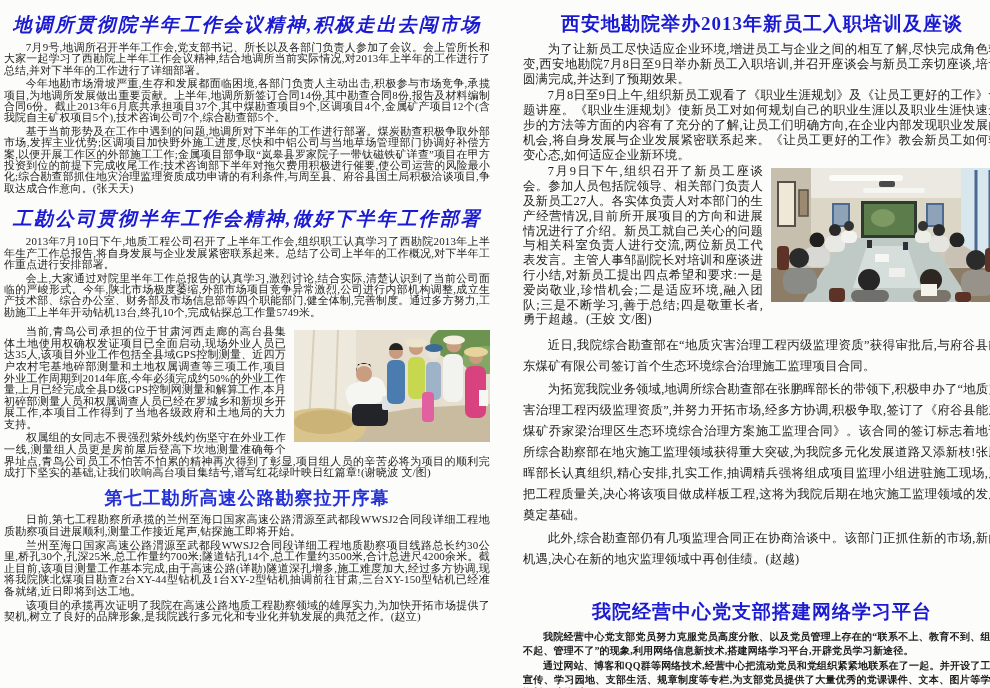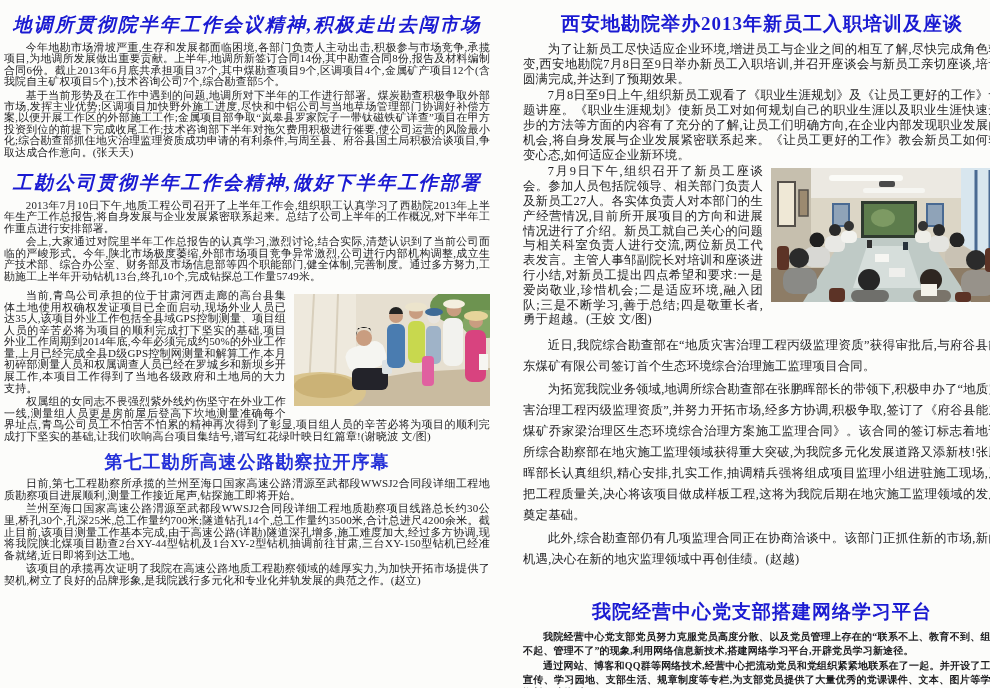--- a/index.html
+++ b/index.html
@@ -56,20 +56,21 @@
 </style>
 </head>
 <body>
 
 <div class="page">
 
   <div class="col col-left">
 
     <section class="article art-didiao">
       <h1 class="hl hl-kai">地调所贯彻院半年工作会议精神,积极走出去闯市场</h1>
+      <p>7月9号,地调所召开半年工作会,党支部书记、所长以及各部门负责人参加了会议。会上管所长和大家一起学习了西勘院上半年工作会议精神,结合地调所当前实际情况,对2013年上半年的工作进行了总结,并对下半年的工作进行了详细部署。</p>
       <p>今年地勘市场滑坡严重,生存和发展都面临困境,各部门负责人主动出击,积极参与市场竞争,承揽项目,为地调所发展做出重要贡献。上半年,地调所新签订合同14份,其中勘查合同8份,报告及材料编制合同6份。截止2013年6月底共承担项目37个,其中煤勘查项目9个,区调项目4个,金属矿产项目12个(含我院自主矿权项目5个),技术咨询公司7个,综合勘查部5个。</p>
       <p>基于当前形势及在工作中遇到的问题,地调所对下半年的工作进行部署。煤炭勘查积极争取外部市场,发挥主业优势;区调项目加快野外施工进度,尽快和中铝公司与当地草场管理部门协调好补偿方案,以便开展工作区的外部施工工作;金属项目部争取“岚皋县罗家院子一带钛磁铁矿详查”项目在甲方投资到位的前提下完成收尾工作;技术咨询部下半年对拖欠费用积极进行催要,使公司运营的风险最小化;综合勘查部抓住地灾治理监理资质成功申请的有利条件,与周至县、府谷县国土局积极洽谈项目,争取达成合作意向。(张天天)</p>
     </section>
 
     <section class="article art-gongkan">
       <h1 class="hl hl-kai">工勘公司贯彻半年工作会精神,做好下半年工作部署</h1>
       <p>2013年7月10日下午,地质工程公司召开了上半年工作会,组织职工认真学习了西勘院2013年上半年生产工作总报告,将自身发展与企业发展紧密联系起来。总结了公司上半年的工作概况,对下半年工作重点进行安排部署。</p>
       <p>会上,大家通过对院里半年工作总报告的认真学习,激烈讨论,结合实际,清楚认识到了当前公司面临的严峻形式。今年,陕北市场极度萎缩,外部市场项目竞争异常激烈,公司进行内部机构调整,成立生产技术部、综合办公室、财务部及市场信息部等四个职能部门,健全体制,完善制度。通过多方努力,工勘施工上半年开动钻机13台,终孔10个,完成钻探总工作量5749米。</p>
     </section>
 
@@ -104,21 +105,21 @@
           <rect x="128" y="62" width="12" height="30" rx="4" fill="#e060a0"></rect>
           <rect x="149" y="24" width="20" height="48" rx="7" fill="#f2f2ee"></rect>
           <circle cx="160" cy="15" r="7.5" fill="#c99d80"></circle>
           <ellipse cx="160" cy="10" rx="11" ry="4.5" fill="#f4efdf"></ellipse>
           <rect x="171" y="36" width="21" height="52" rx="7" fill="#d8437f"></rect>
           <circle cx="182" cy="27" r="7" fill="#c99d80"></circle>
           <ellipse cx="182" cy="22" rx="12" ry="5" fill="#e6d49a"></ellipse>
           <rect x="185" y="60" width="9" height="16" fill="#f6f6f2"></rect>
         </svg>
       </div>
-      <p>当前,青鸟公司承担的位于甘肃河西走廊的高台县集体土地使用权确权发证项目已全面启动,现场外业人员已达35人,该项目外业工作包括全县域GPS控制测量、项目组人员的辛苦必将为项目的顺利完成打下坚实的基础,项目外业工作周期到2014年底,今年必须完成约50%的外业工作量,上月已经完成全县D级GPS控制网测量和解算工作,本月初碎部测量人员和权属调查人员已经在罗城乡和新坝乡开展工作,本项目工作得到了当地各级政府和土地局的大力支持。</p>
+      <p>当前,青鸟公司承担的位于甘肃河西走廊的高台县集体土地使用权确权发证项目已全面启动,现场外业人员已达35人,该项目外业工作包括全县域GPS控制测量、近四万户农村宅基地碎部测量和土地权属调查等三项工作,项目外业工作周期到2014年底,今年必须完成约50%的外业工作量,上月已经完成全县D级GPS控制网测量和解算工作,本月初碎部测量人员和权属调查人员已经在罗城乡和新坝乡开展工作,本项目工作得到了当地各级政府和土地局的大力支持。</p>
       <p>权属组的女同志不畏强烈紫外线灼伤坚守在外业工作一线,测量组人员更是房前屋后登高下坎地测量准确每个界址点,青鸟公司员工不怕苦不怕累的精神再次得到了彰显,项目组人员的辛苦必将为项目的顺利完成打下坚实的基础,让我们吹响高台项目集结号,谱写红花绿叶映日红篇章!(谢晓波 文/图)</p>
     </section>
 
     <section class="article art-gaosu clear">
       <h2 class="hl hl-hei">第七工勘所高速公路勘察拉开序幕</h2>
       <p>日前,第七工程勘察所承揽的兰州至海口国家高速公路渭源至武都段WWSJ2合同段详细工程地质勘察项目进展顺利,测量工作接近尾声,钻探施工即将开始。</p>
       <p>兰州至海口国家高速公路渭源至武都段WWSJ2合同段详细工程地质勘察项目线路总长约30公里,桥孔30个,孔深25米,总工作量约700米;隧道钻孔14个,总工作量约3500米,合计总进尺4200余米。截止目前,该项目测量工作基本完成,由于高速公路(详勘)隧道深孔增多,施工难度加大,经过多方协调,现将我院陕北煤项目勘查2台XY-44型钻机及1台XY-2型钻机抽调前往甘肃,三台XY-150型钻机已经准备就绪,近日即将到达工地。</p>
       <p>该项目的承揽再次证明了我院在高速公路地质工程勘察领域的雄厚实力,为加快开拓市场提供了契机,树立了良好的品牌形象,是我院践行多元化和专业化并轨发展的典范之作。(赵立)</p>
     </section>
   </div>

